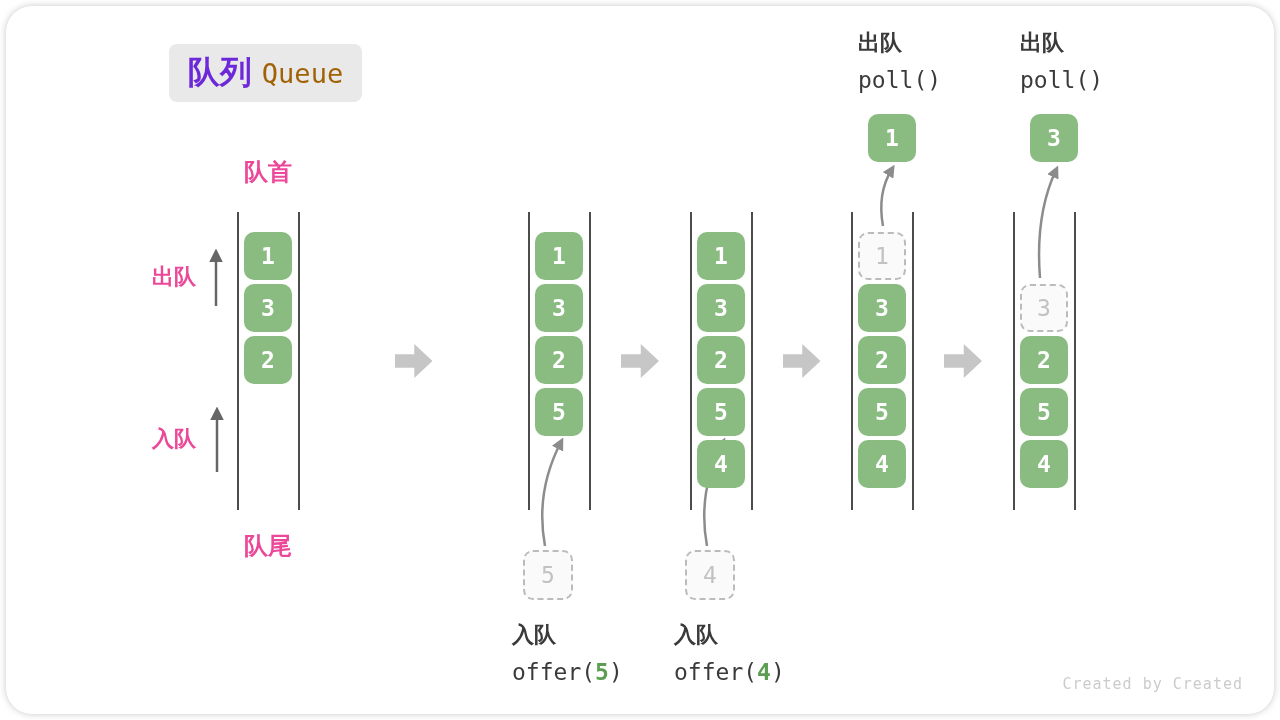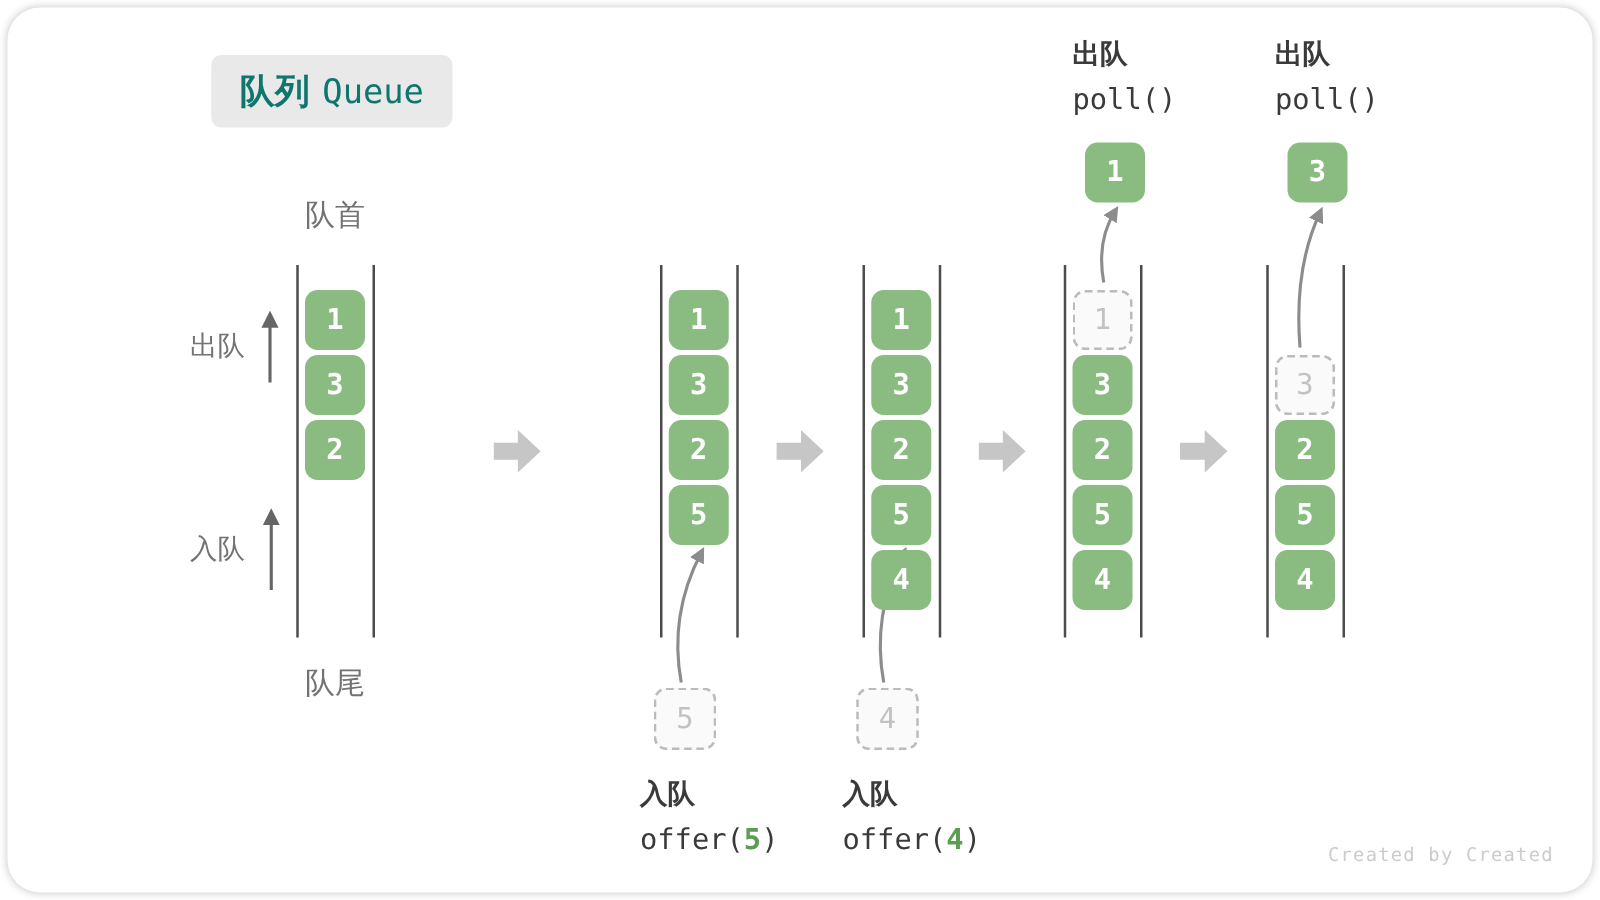--- a/index.html
+++ b/index.html
@@ -5,25 +5,25 @@
   html,body{margin:0;padding:0;width:1280px;height:720px;background:#fff;overflow:hidden;
     font-family:"Liberation Sans",sans-serif;}
   #card{position:absolute;left:6px;top:6px;width:1268px;height:708px;background:#fff;
     border-radius:26px;box-shadow:0 0 7px rgba(0,0,0,.22);}
   #stage{position:absolute;left:0;top:0;width:1280px;height:720px;}
   #arrow-layer{position:absolute;left:0;top:0;pointer-events:none;}
 
   
   #title-badge{position:absolute;left:169px;top:44px;width:193px;height:58px;background:#e9e9e9;
     border-radius:8px;display:flex;align-items:center;justify-content:center;gap:10px;}
-  #title-badge .zh{font-weight:bold;font-size:28px;color:#0f766e;}
-  #title-badge .en{font-family:"DejaVu Sans Mono",monospace;font-size:27px;color:#0f766e;}
+  #title-badge .zh{font-weight:bold;font-size:32px;color:#6d28d9;}
+  #title-badge .en{font-family:"DejaVu Sans Mono",monospace;font-size:27px;color:#a16207;}
 
   
-  .cn-label{position:absolute;font-weight:normal;color:#737373;white-space:nowrap;}
+  .cn-label{position:absolute;font-weight:bold;color:#ec4899;white-space:nowrap;}
   #label-front,#label-rear{font-size:24px;transform:translateX(-50%);}
   #label-dequeue,#label-enqueue{font-size:22px;}
 
   
   .channel{position:absolute;top:212px;height:298px;width:59px;
     border-left:2px solid #4c4c4c;border-right:2px solid #4c4c4c;}
 
   
   .cell{position:absolute;width:48px;height:48px;border-radius:10px;box-sizing:border-box;
     display:flex;align-items:center;justify-content:center;

